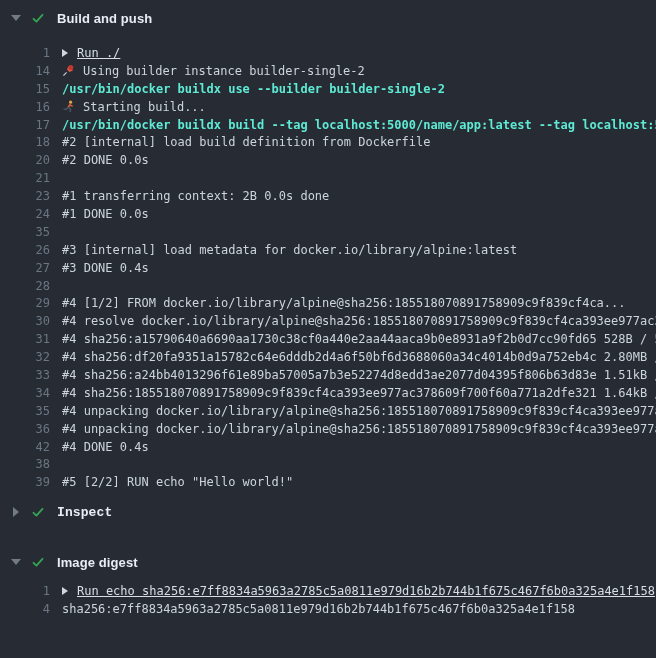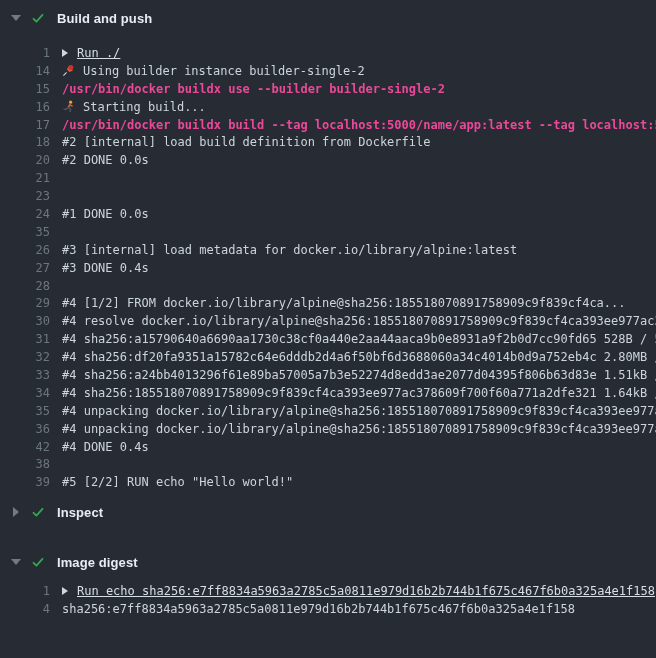--- a/index.html
+++ b/index.html
@@ -14,21 +14,21 @@
   #log-root { width: 656px; height: 658px; overflow: hidden; }
 
   .section-header {
     display: flex;
     align-items: center;
     height: 20px;
     padding-left: 10px;
     cursor: pointer;
   }
   section:nth-of-type(1) .section-header { margin-top: 8px; }
-  section:nth-of-type(2) .section-header { margin-top: 11px; }
+  section:nth-of-type(2) .section-header { margin-top: 11px; font-family: Liberation Mono, monospace; }
   section:nth-of-type(3) .section-header { margin-top: 30px; }
   section:nth-of-type(1) .log { margin-top: 16px; }
   section:nth-of-type(3) .log { margin-top: 10px; }
 
   .toggle { width: 12px; display: flex; justify-content: center; margin-right: 9px; }
   .tri-down {
     width: 0; height: 0;
     border-left: 5px solid transparent;
     border-right: 5px solid transparent;
     border-top: 6px solid #707b86;
@@ -66,21 +66,21 @@
   }
   .txt {
     margin-left: 12px;
     display: flex;
     align-items: center;
     white-space: pre;
   }
   .t { white-space: pre; }
   .t.plain { color: #ccd4dc; text-align: center; }
   .t.info  { color: #ccd4dc; }
-  .t.command { color: #ec4899; font-weight: 700; }
+  .t.command { color: #5eead4; font-weight: 700; }
   .t.group { color: #d7dee5; text-decoration: underline; }
 
   .tri-run {
     width: 0; height: 0;
     border-top: 4px solid transparent;
     border-bottom: 4px solid transparent;
     border-left: 6px solid #ced6de;
     margin-right: 9px;
     cursor: pointer;
   }
@@ -141,20 +141,21 @@
         <div class="row">
     <span class="ln">20</span>
     <span class="txt"><span class="t plain">#2 DONE 0.0s</span></span>
   </div>
         <div class="row">
     <span class="ln">21</span>
     <span class="txt"><span class="t plain"></span></span>
   </div>
         <div class="row">
     <span class="ln">23</span>
+    <span class="txt"><span class="t plain">#1 transferring context: 2B 0.0s done</span></span>
   </div>
         <div class="row">
     <span class="ln">24</span>
     <span class="txt"><span class="t plain">#1 DONE 0.0s</span></span>
   </div>
         <div class="row">
     <span class="ln">35</span>
     <span class="txt"><span class="t plain"></span></span>
   </div>
         <div class="row">

